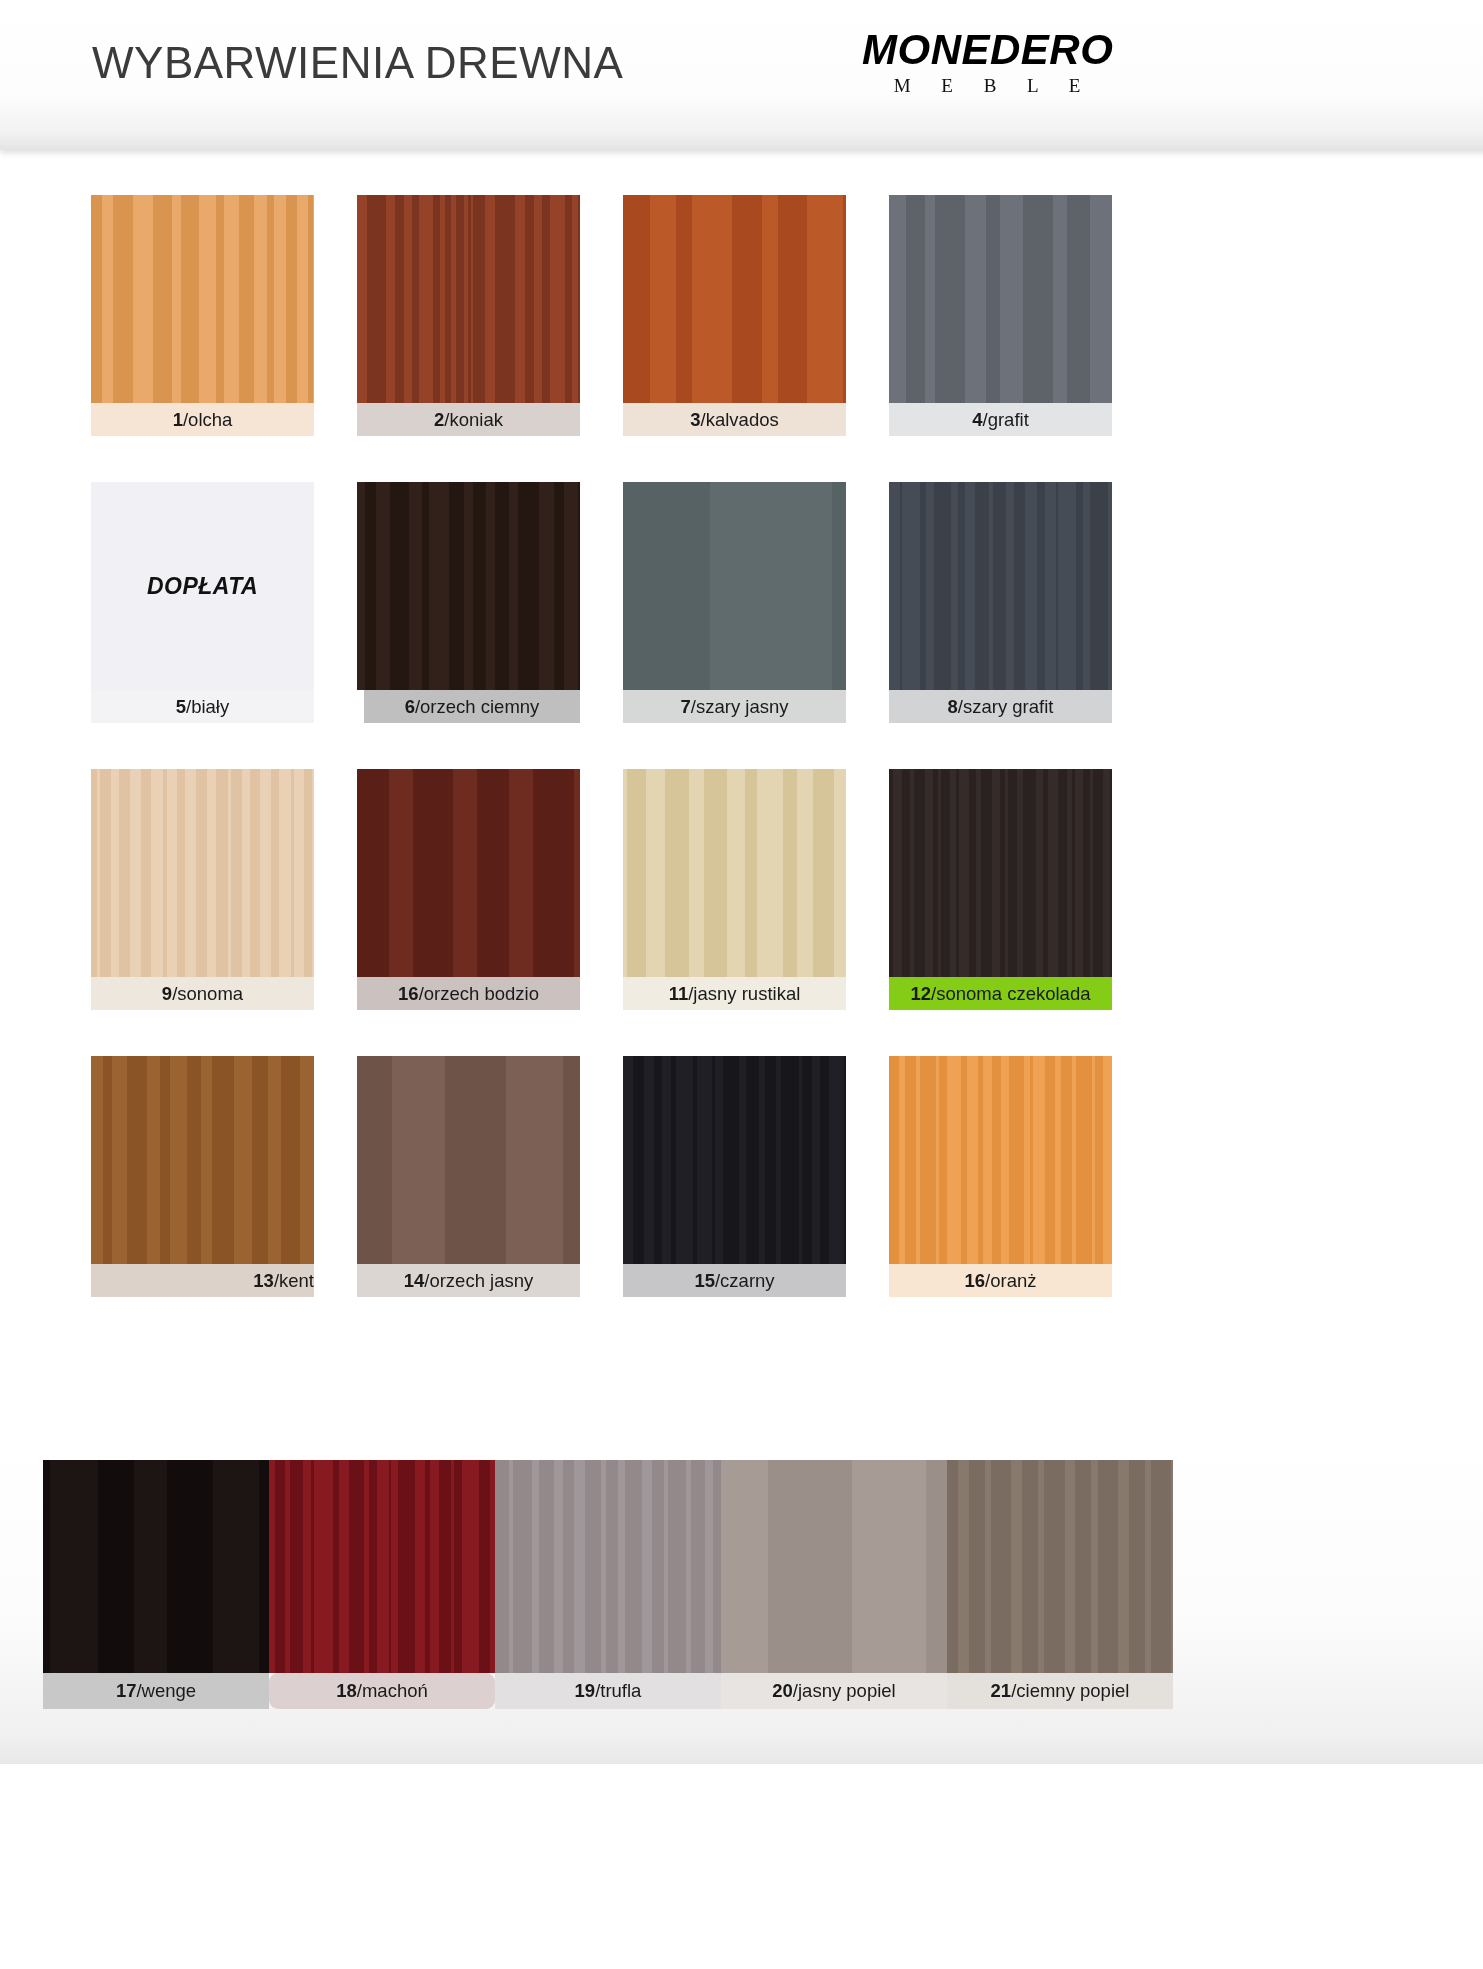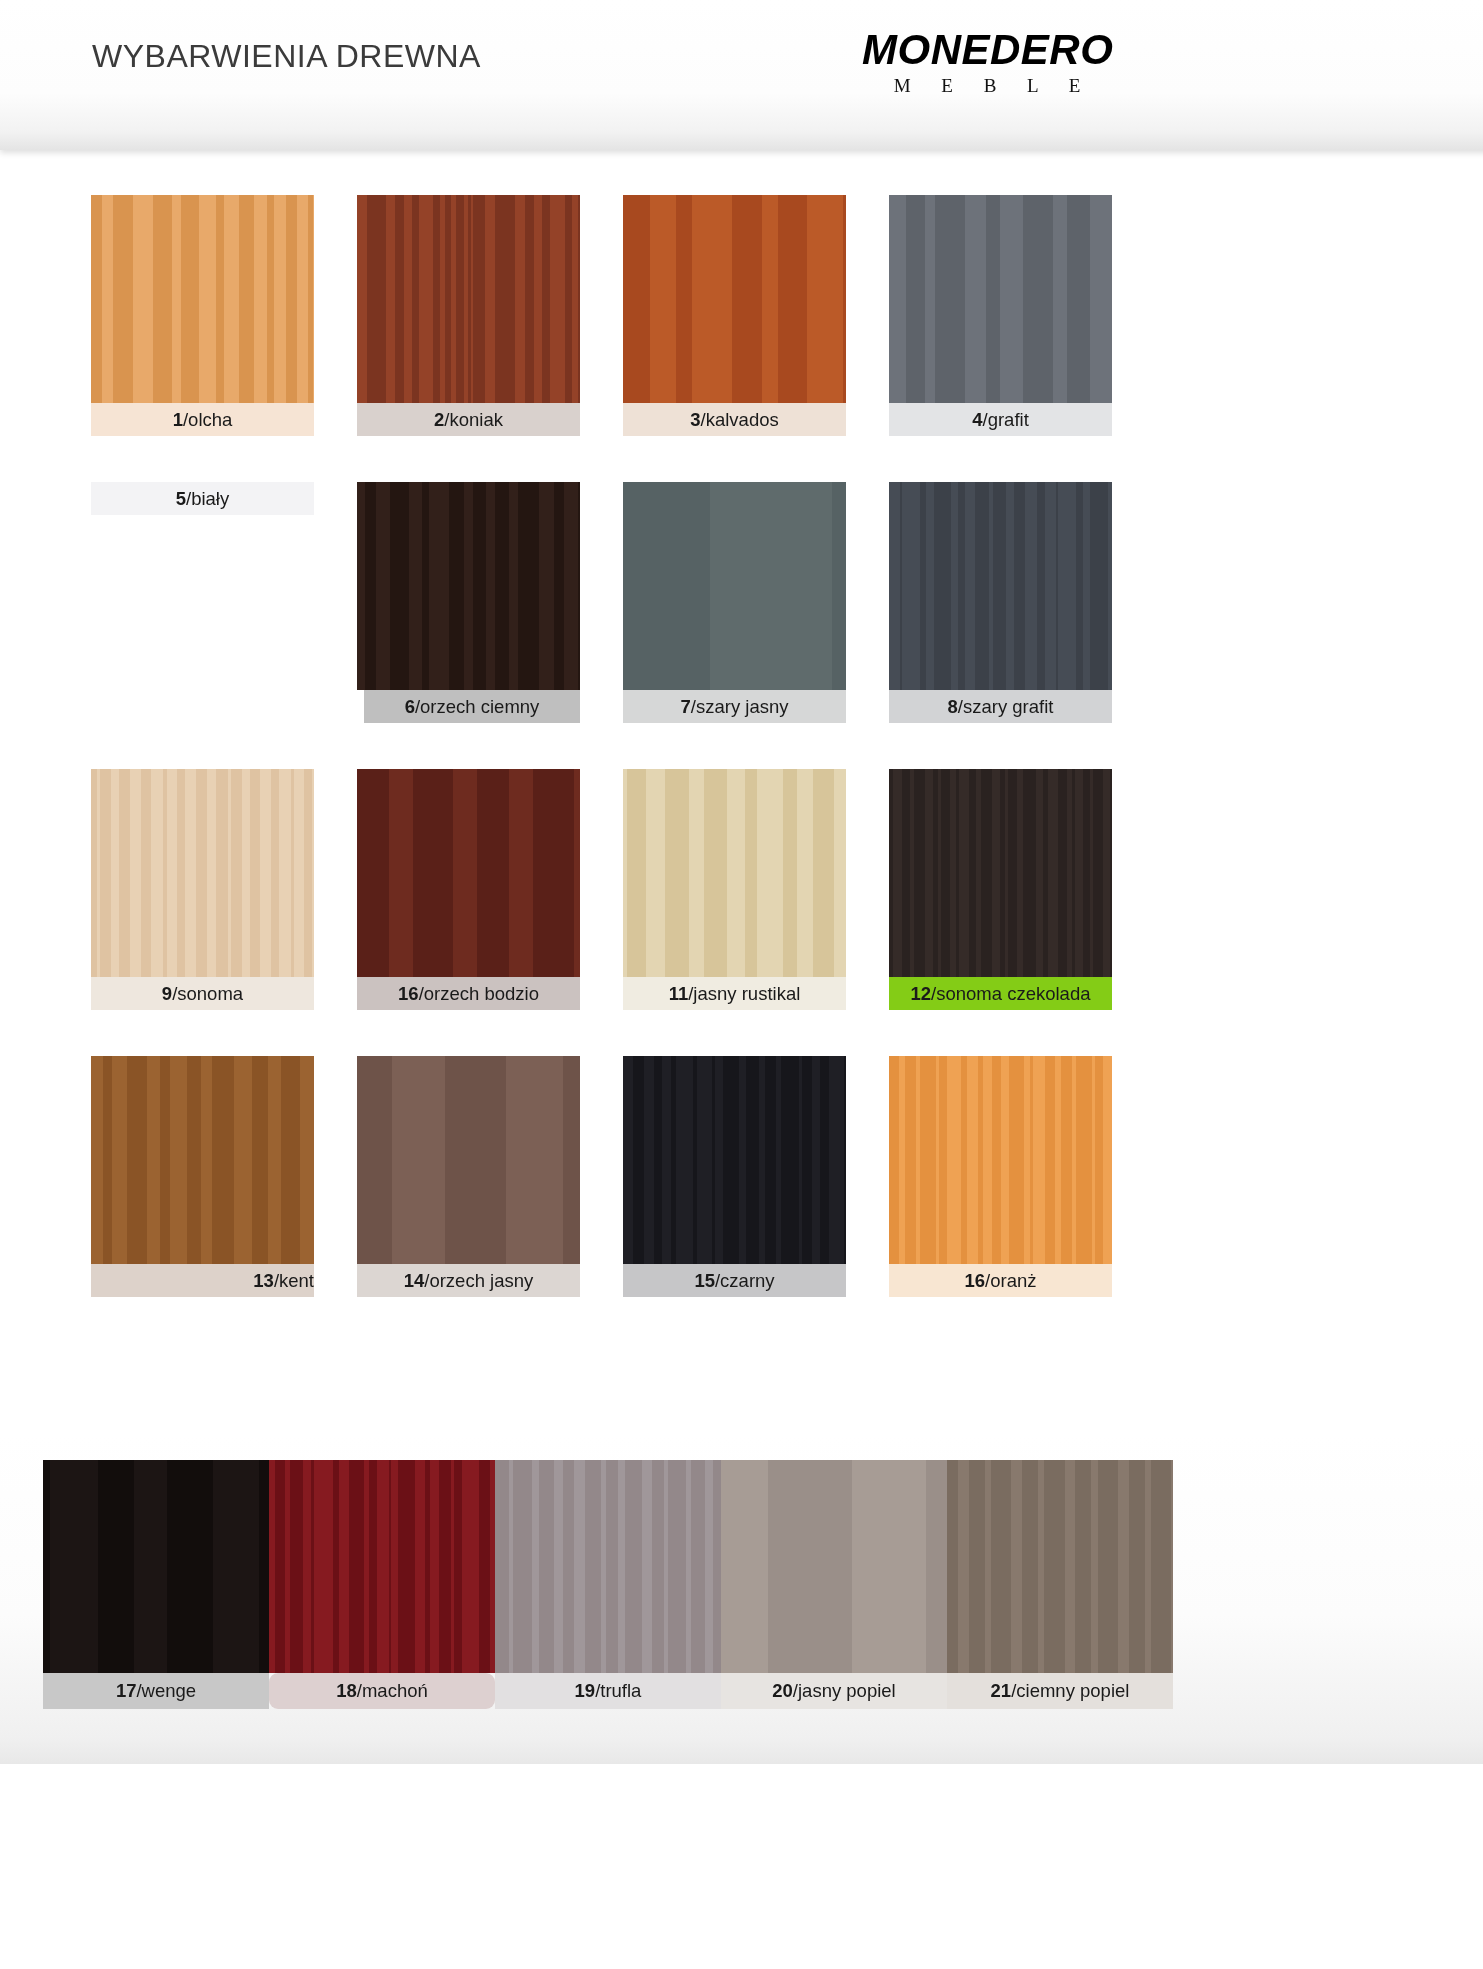--- a/index.html
+++ b/index.html
@@ -24,21 +24,21 @@
     background: linear-gradient(180deg, #ffffff 0%, #fdfdfd 62%, #f2f2f2 88%, #e4e4e4 100%);
     box-shadow: 0 3px 6px rgba(0,0,0,0.13);
     display: flex;
     align-items: center;
     box-sizing: border-box;
   }
   .header-title {
     position: absolute;
     left: 92px;
     top: 38px;
-    font-size: 32px;
+    font-size: 44px;
     letter-spacing: 0.5px;
     font-weight: 400;
     color: #3b3b3b;
     white-space: nowrap;
   }
   .brand {
     position: absolute;
     left: 862px;
     top: 28px;
     width: 250px;
@@ -188,20 +188,24 @@
         </div>
         <div class="swatch">
           <div class="chip" style="background: rgb(94, 99, 106);">
             <div class="grain" style="background-image: linear-gradient(90deg, rgb(109, 114, 122) 0%, rgb(109, 114, 122) 4%, rgb(109, 114, 122) 4%, rgb(109, 114, 122) 7.6%, rgb(94, 99, 106) 7.6%, rgb(94, 99, 106) 10.8%, rgb(94, 99, 106) 10.8%, rgb(94, 99, 106) 13.6%, rgb(94, 99, 106) 13.6%, rgb(94, 99, 106) 16%, rgb(109, 114, 122) 16%, rgb(109, 114, 122) 18%, rgb(109, 114, 122) 18%, rgb(109, 114, 122) 19.6%, rgb(109, 114, 122) 19.6%, rgb(109, 114, 122) 20.8%, rgb(94, 99, 106) 20.8%, rgb(94, 99, 106) 25.6%, rgb(94, 99, 106) 25.6%, rgb(94, 99, 106) 30%, rgb(94, 99, 106) 30%, rgb(94, 99, 106) 34%, rgb(109, 114, 122) 34%, rgb(109, 114, 122) 37.6%, rgb(109, 114, 122) 37.6%, rgb(109, 114, 122) 40.8%, rgb(109, 114, 122) 40.8%, rgb(109, 114, 122) 43.6%, rgb(94, 99, 106) 43.6%, rgb(94, 99, 106) 46%, rgb(94, 99, 106) 46%, rgb(94, 99, 106) 48%, rgb(94, 99, 106) 48%, rgb(94, 99, 106) 49.6%, rgb(109, 114, 122) 49.6%, rgb(109, 114, 122) 50.8%, rgb(109, 114, 122) 50.8%, rgb(109, 114, 122) 55.6%, rgb(109, 114, 122) 55.6%, rgb(109, 114, 122) 60%, rgb(94, 99, 106) 60%, rgb(94, 99, 106) 64%, rgb(94, 99, 106) 64%, rgb(94, 99, 106) 67.6%, rgb(94, 99, 106) 67.6%, rgb(94, 99, 106) 70.8%, rgb(94, 99, 106) 70.8%, rgb(94, 99, 106) 73.6%, rgb(109, 114, 122) 73.6%, rgb(109, 114, 122) 76%, rgb(109, 114, 122) 76%, rgb(109, 114, 122) 78%, rgb(109, 114, 122) 78%, rgb(109, 114, 122) 79.6%, rgb(94, 99, 106) 79.6%, rgb(94, 99, 106) 80.8%, rgb(94, 99, 106) 80.8%, rgb(94, 99, 106) 85.6%, rgb(94, 99, 106) 85.6%, rgb(94, 99, 106) 90%, rgb(109, 114, 122) 90%, rgb(109, 114, 122) 94%, rgb(109, 114, 122) 94%, rgb(109, 114, 122) 97.6%, rgb(109, 114, 122) 97.6%, rgb(109, 114, 122) 100%), linear-gradient(rgba(255, 255, 255, 0.1), rgba(0, 0, 0, 0.1)); background-blend-mode: normal, overlay;"></div>
           </div>
           <div class="label" style="background: rgb(227, 228, 230);"><b>4</b><span>/grafit</span></div>
         </div>
       </div>
       <div class="row">
         <div class="swatch">
+          <div class="chip" style="background: rgb(233, 233, 240);">
+            <div class="grain" style="background: rgb(240, 240, 245); background-blend-mode: normal, overlay;"></div>
+            <div class="dopor" style="position: relative;">DOPŁATA</div>
+          </div>
           <div class="label" style="background: rgb(243, 243, 245);"><b>5</b><span>/biały</span></div>
         </div>
         <div class="swatch">
           <div class="chip" style="background: rgb(36, 22, 17);">
             <div class="grain" style="background-image: linear-gradient(90deg, rgb(50, 32, 26) 0%, rgb(50, 32, 26) 3.4%, rgb(36, 22, 17) 3.4%, rgb(36, 22, 17) 6.2%, rgb(36, 22, 17) 6.2%, rgb(36, 22, 17) 8.4%, rgb(50, 32, 26) 8.4%, rgb(50, 32, 26) 10%, rgb(50, 32, 26) 10%, rgb(50, 32, 26) 15%, rgb(36, 22, 17) 15%, rgb(36, 22, 17) 19.4%, rgb(36, 22, 17) 19.4%, rgb(36, 22, 17) 23.2%, rgb(50, 32, 26) 23.2%, rgb(50, 32, 26) 26.4%, rgb(50, 32, 26) 26.4%, rgb(50, 32, 26) 29%, rgb(36, 22, 17) 29%, rgb(36, 22, 17) 31%, rgb(36, 22, 17) 31%, rgb(36, 22, 17) 32.4%, rgb(50, 32, 26) 32.4%, rgb(50, 32, 26) 37.2%, rgb(50, 32, 26) 37.2%, rgb(50, 32, 26) 41.4%, rgb(36, 22, 17) 41.4%, rgb(36, 22, 17) 45%, rgb(36, 22, 17) 45%, rgb(36, 22, 17) 48%, rgb(50, 32, 26) 48%, rgb(50, 32, 26) 50.4%, rgb(50, 32, 26) 50.4%, rgb(50, 32, 26) 52.2%, rgb(36, 22, 17) 52.2%, rgb(36, 22, 17) 53.4%, rgb(36, 22, 17) 53.4%, rgb(36, 22, 17) 58%, rgb(50, 32, 26) 58%, rgb(50, 32, 26) 62%, rgb(36, 22, 17) 62%, rgb(36, 22, 17) 65.4%, rgb(36, 22, 17) 65.4%, rgb(36, 22, 17) 68.2%, rgb(50, 32, 26) 68.2%, rgb(50, 32, 26) 70.4%, rgb(50, 32, 26) 70.4%, rgb(50, 32, 26) 72%, rgb(36, 22, 17) 72%, rgb(36, 22, 17) 77%, rgb(36, 22, 17) 77%, rgb(36, 22, 17) 81.4%, rgb(50, 32, 26) 81.4%, rgb(50, 32, 26) 85.2%, rgb(50, 32, 26) 85.2%, rgb(50, 32, 26) 88.4%, rgb(36, 22, 17) 88.4%, rgb(36, 22, 17) 91%, rgb(36, 22, 17) 91%, rgb(36, 22, 17) 93%, rgb(50, 32, 26) 93%, rgb(50, 32, 26) 94.4%, rgb(50, 32, 26) 94.4%, rgb(50, 32, 26) 99.2%, rgb(36, 22, 17) 99.2%, rgb(36, 22, 17) 100%), linear-gradient(rgba(255, 255, 255, 0.1), rgba(0, 0, 0, 0.1)); background-blend-mode: normal, overlay;"></div>
           </div>
           <div class="label" style="background: rgb(191, 191, 191); margin-left: 7px;"><b>6</b><span>/orzech ciemny</span></div>
         </div>
         <div class="swatch">
           <div class="chip" style="background: rgb(86, 98, 100);">

